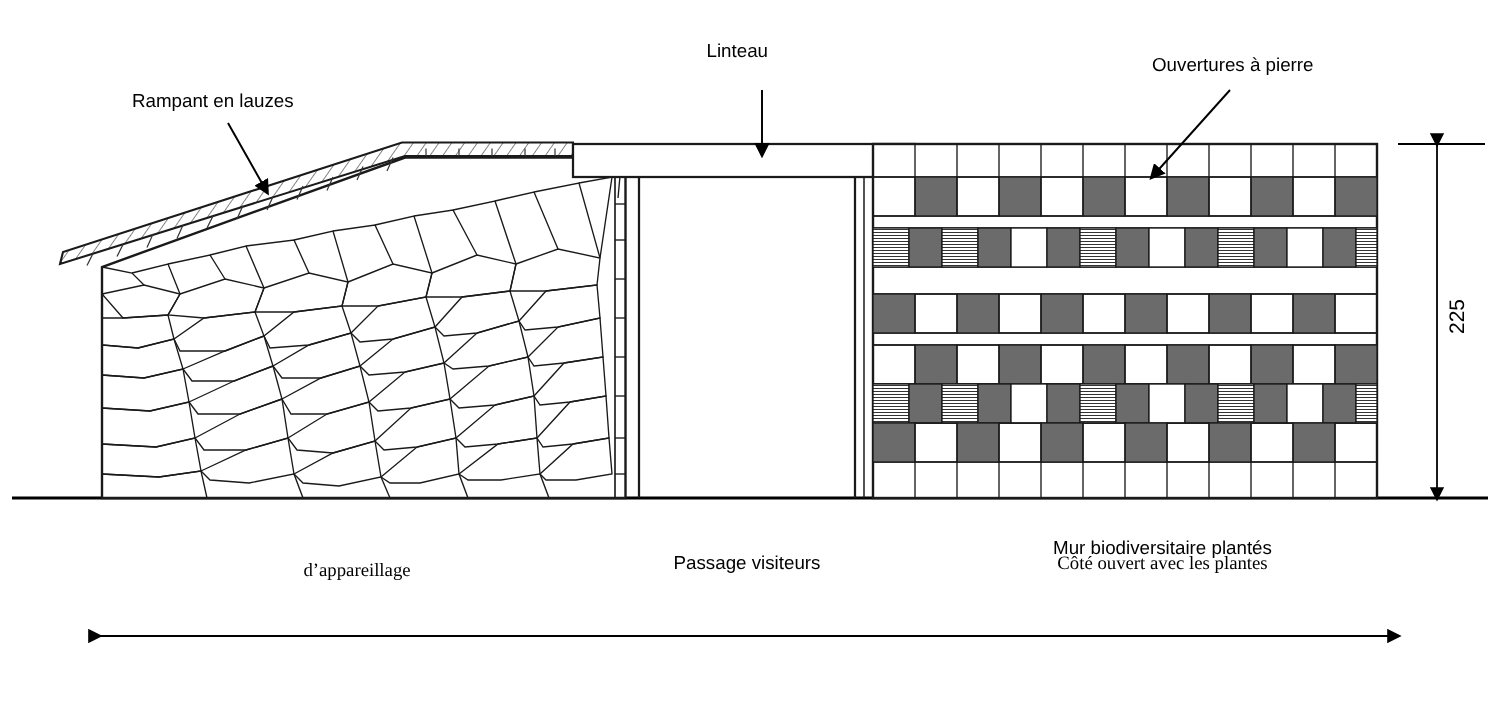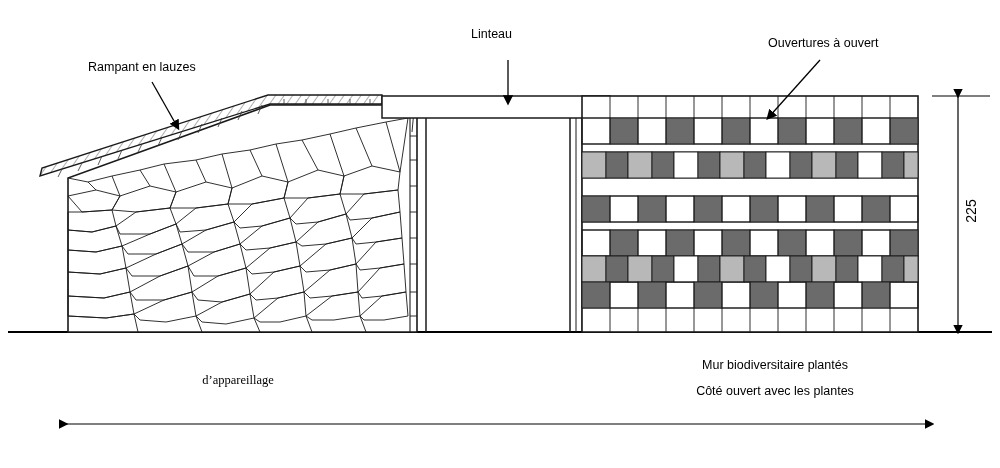--- a/index.html
+++ b/index.html
@@ -342,24 +342,25 @@
       <line x1="932" y1="96" x2="990" y2="96"></line>
       <line x1="932" y1="332" x2="990" y2="332"></line>
     </g>
     <g stroke="#000" stroke-width="1.2">
       <line x1="66" y1="424" x2="932" y2="424" marker-start="url(#arrowhead)" marker-end="url(#arrowhead)"></line>
     </g>
   </svg>
 
   <div class="lbl" style="left:88px; top:60px;text-align:center;">Rampant en lauzes</div>
   <div class="lbl" style="left:471px; top:27px;">Linteau</div>
-  <div class="lbl" style="left:768px; top:36px;">Ouvertures à ouvert</div>
+  <div class="lbl" style="left:768px; top:36px;">Ouvertures à pierre</div>
 
   <div class="lbl center" style="left:108px; top:373px; width:260px;font-family:Liberation Serif, serif;">d’appareillage</div>
 
+  <div class="lbl center" style="left:418px; top:368px; width:160px;">Passage visiteurs</div>
 
   <div class="lbl center" style="left:655px; top:358px; width:240px;">Mur biodiversitaire plantés</div>
-  <div class="lbl center" style="left:655px; top:384px; width:240px;">Côté ouvert avec les plantes</div>
+  <div class="lbl center" style="left:655px; top:368px; width:240px;font-family:Liberation Serif, serif;">Côté ouvert avec les plantes</div>
 
   <div class="dim-v" style="left:951px; top:203px; width:40px; text-align:center;">225</div>
   <div class="dim-h center" style="left:436px; top:437px; width:100px; text-align:center;margin-top:44px;">925</div>
 
 </div>
 
 </body></html>

